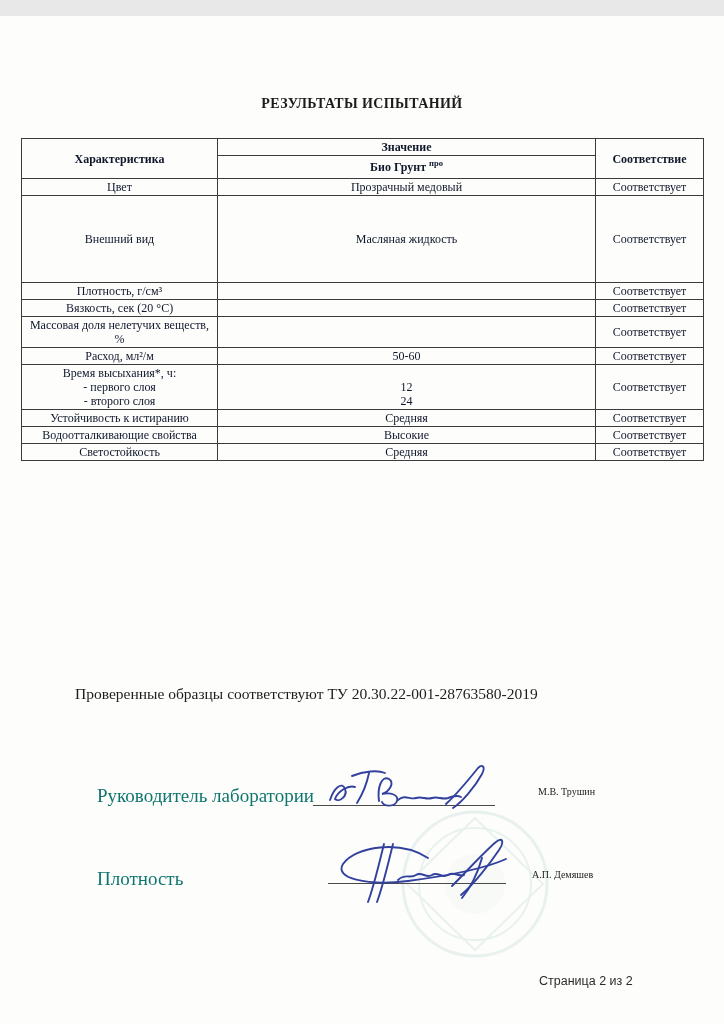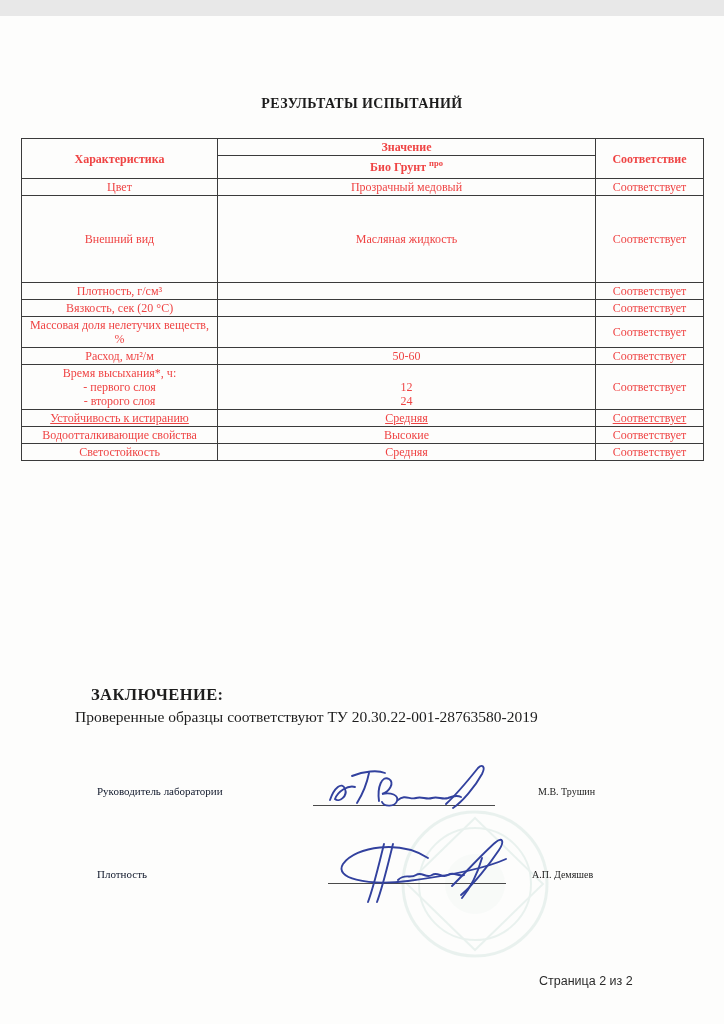--- a/index.html
+++ b/index.html
@@ -23,21 +23,21 @@
     letter-spacing: 0.4px;
     color: #1c1c1c;
   }
   
   .tbl-wrap { position: absolute; top: 122px; left: 21px; }
   table.results {
     border-collapse: collapse;
     table-layout: fixed;
     width: 682px;
     font-size: 12px;
-    color: #ef4444;
+    color: #0f172a;
   }
   table.results td, table.results th {
     border: 1.5px solid #3b3b3b;
     text-align: center;
     vertical-align: middle;
     padding: 1px 3px;
     font-weight: normal;
     line-height: 14px;
   }
   table.results th { font-weight: bold; }
@@ -46,35 +46,35 @@
   col.c3 { width: 108px; }
   tr.hr1 { height: 17px; }
   tr.hr2 { height: 23px; }
   tr.r-color { height: 17px; }
   tr.r-appearance { height: 87px; }
   tr.r-density { height: 17px; }
   tr.r-viscosity { height: 15px; }
   tr.r-mass { height: 28px; }
   tr.r-consumption { height: 17px; }
   tr.r-drytime { height: 43px; }
-  tr.r-abrasion { height: 16px; text-decoration: underline; }
+  tr.r-abrasion { height: 16px; }
   tr.r-water { height: 15px; }
   tr.r-light { height: 17px; }
   sup { font-size: 8.5px; vertical-align: super; line-height: 0; }
   .cell-lines div { line-height: 14px; }
   .cell-lines div.blank { min-height: 14px; }
   
   .conclusion { position: absolute; left: 75px; top: 669px; color: #1d1d1d; }
   .conclusion-heading {
     font-size: 16.5px; font-weight: bold; letter-spacing: 0.4px;
     margin-left: 16px; margin-bottom: 3px;
   }
   .conclusion-text { font-size: 15.5px; }
   
-  .sig-label { position: absolute; font-size: 11px; color: #0f172a; }
+  .sig-label { position: absolute; font-size: 19px; color: #0f766e; }
   .sig-name  { position: absolute; font-size: 10px; color: #1d1d1d; }
   .sig-line  { position: absolute; border-bottom: 1.3px solid #4a4a4a; }
   .sig-svg   { position: absolute; pointer-events: none; }
   .stamp     { position: absolute; opacity: 0.14; filter: blur(0.6px); }
   
   .footer-note, .page-number {
     position: absolute;
     top: 958px;
     font-family: "Liberation Sans", "DejaVu Sans", sans-serif;
     font-size: 12.5px;
@@ -175,21 +175,20 @@
         <tr class="r-light">
           <td>Светостойкость</td>
           <td>Средняя</td>
           <td>Соответствует</td>
         </tr>
       </tbody>
     </table>
   </div>
 
   <div class="conclusion">
-    <div class="conclusion-heading">ЗАКЛЮЧЕНИЕ:</div>
     <div class="conclusion-text">Проверенные образцы соответствуют ТУ 20.30.22-001-28763580-2019</div>
   </div>
 
   <svg class="stamp" style="left:385px; top:788px;" width="180" height="160" viewBox="0 0 180 160">
     <circle cx="90" cy="80" r="72" fill="none" stroke="#74b0a0" stroke-width="3"></circle>
     <circle cx="90" cy="80" r="56" fill="none" stroke="#74b0a0" stroke-width="2"></circle>
     <path d="M90,14 L158,80 L90,146 L22,80 Z" fill="none" stroke="#74b0a0" stroke-width="2"></path>
     <circle cx="90" cy="80" r="30" fill="#74b0a0" fill-opacity="0.25" stroke="none"></circle>
   </svg>
 

